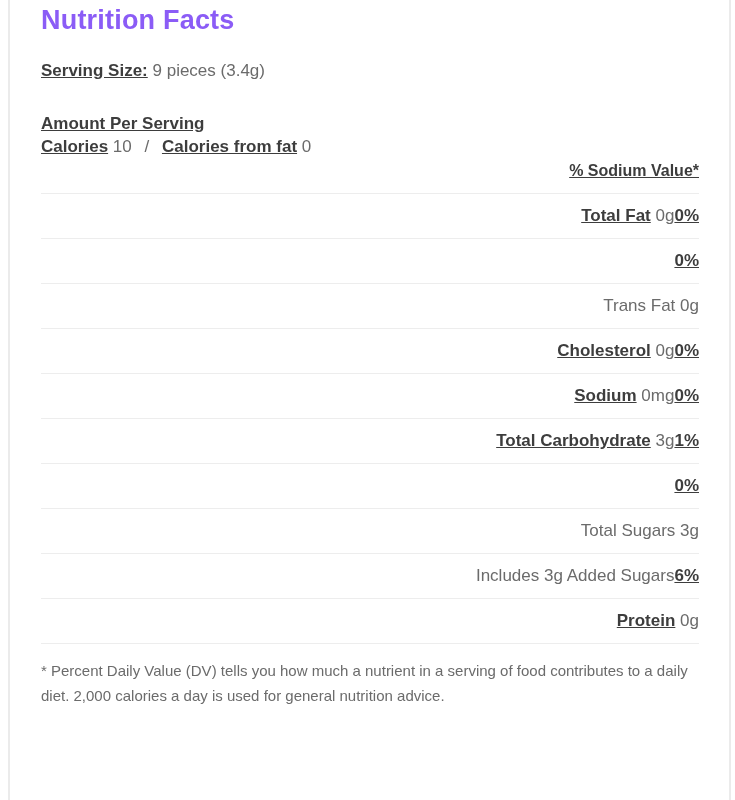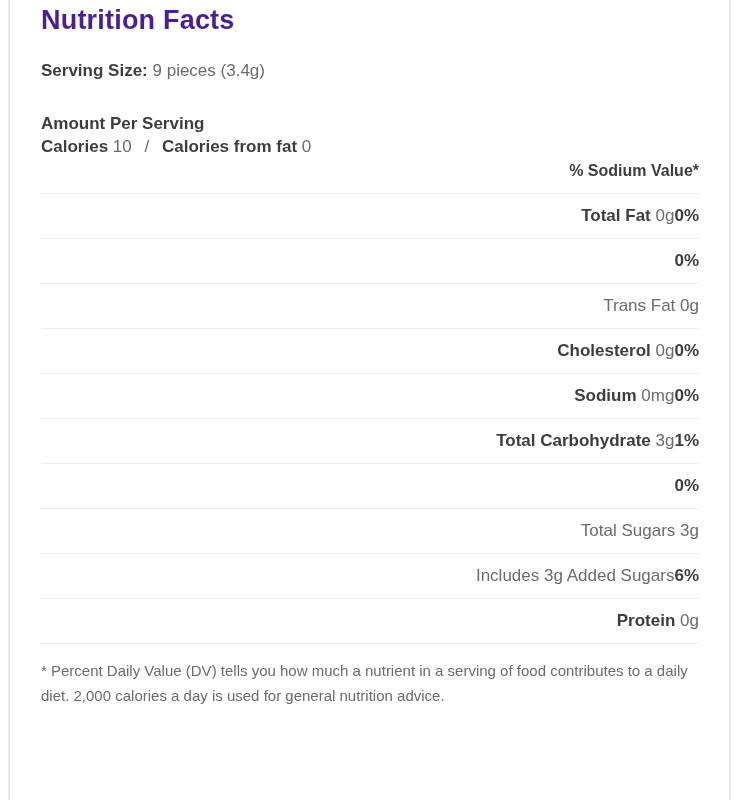--- a/index.html
+++ b/index.html
@@ -17,26 +17,26 @@
     font-family:"Liberation Sans","DejaVu Sans",sans-serif;
     color:var(--value-text);
   }
   .panel{
     margin:0 4px 0 8px;
     min-height:800px;
     border-left:2px solid var(--panel-border);
     border-right:2px solid var(--panel-border);
     padding:4px 30px 10px 31px;
   }
-  .b{font-weight:bold;color:var(--label-text);}
+  .b{font-weight:bold;color:var(--label-text);text-decoration:underline;}
   .v{font-weight:normal;color:var(--value-text);}
   .title{
     margin:0;padding:0;
     font-size:27px;line-height:32px;font-weight:bold;
-    color:#4c1d95;letter-spacing:0.2px;
+    color:#8b5cf6;letter-spacing:0.2px;
   }
   .serving-block{margin-top:22px;font-size:17px;line-height:26px;}
   .amount-block{margin-top:28px;font-size:17px;line-height:23px;}
   .calories-line .slash{margin:0 8px;}
   .dv-header{
     margin-top:3px;
     text-align:right;
     font-size:16px;line-height:20px;
     padding-bottom:12px;
     border-bottom:1px solid var(--divider);

